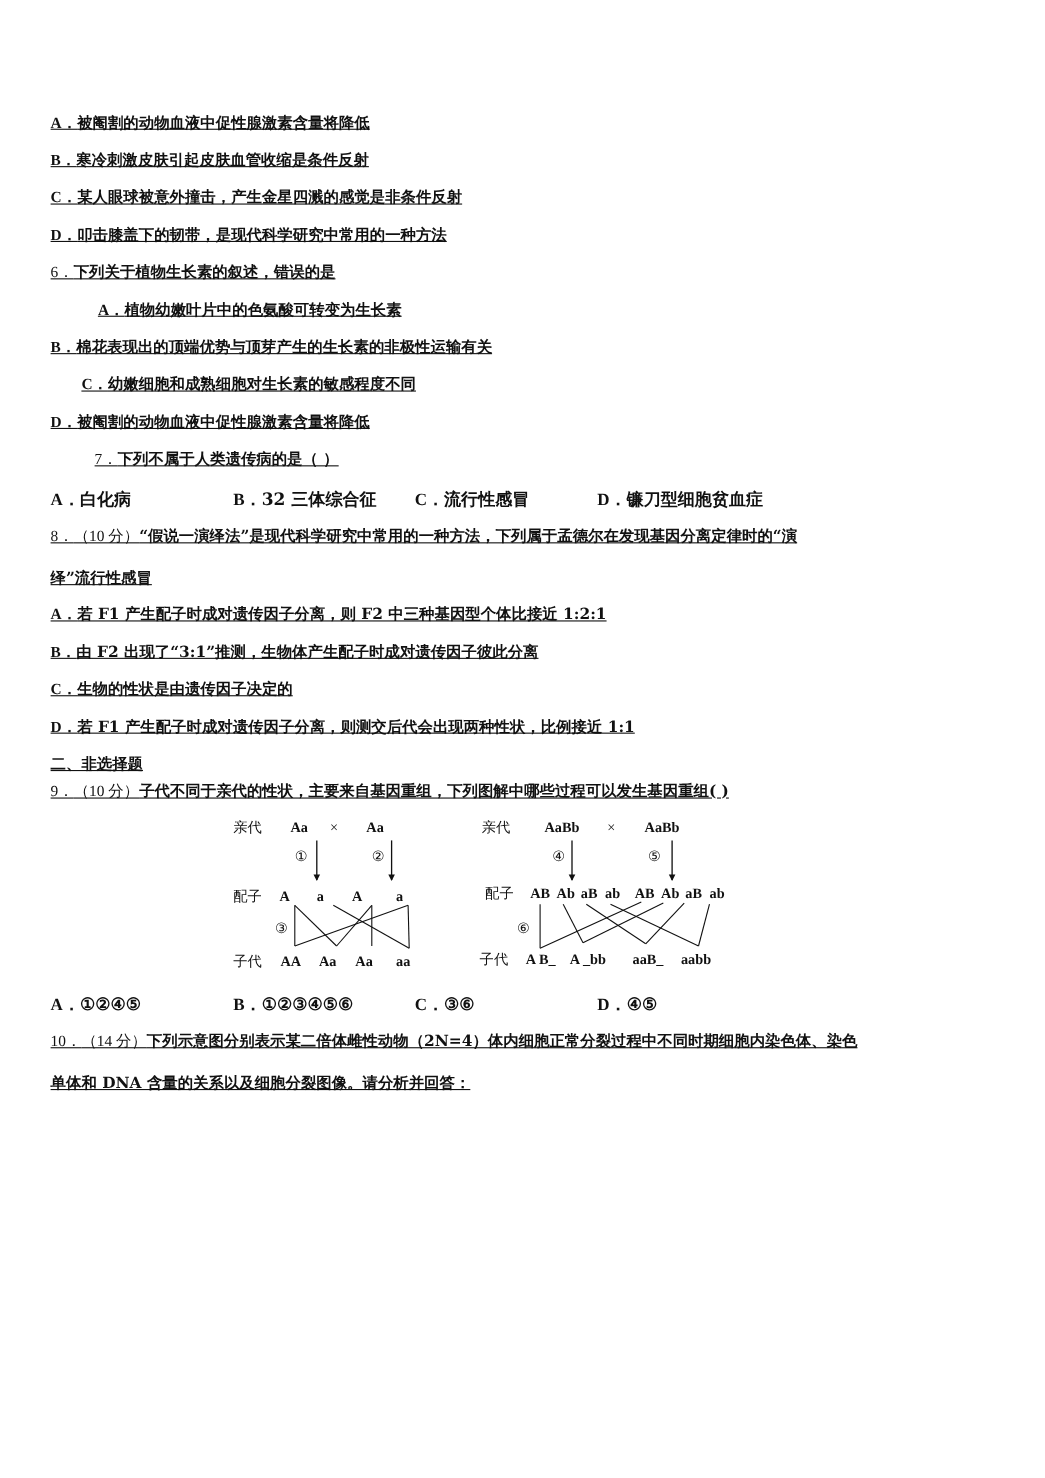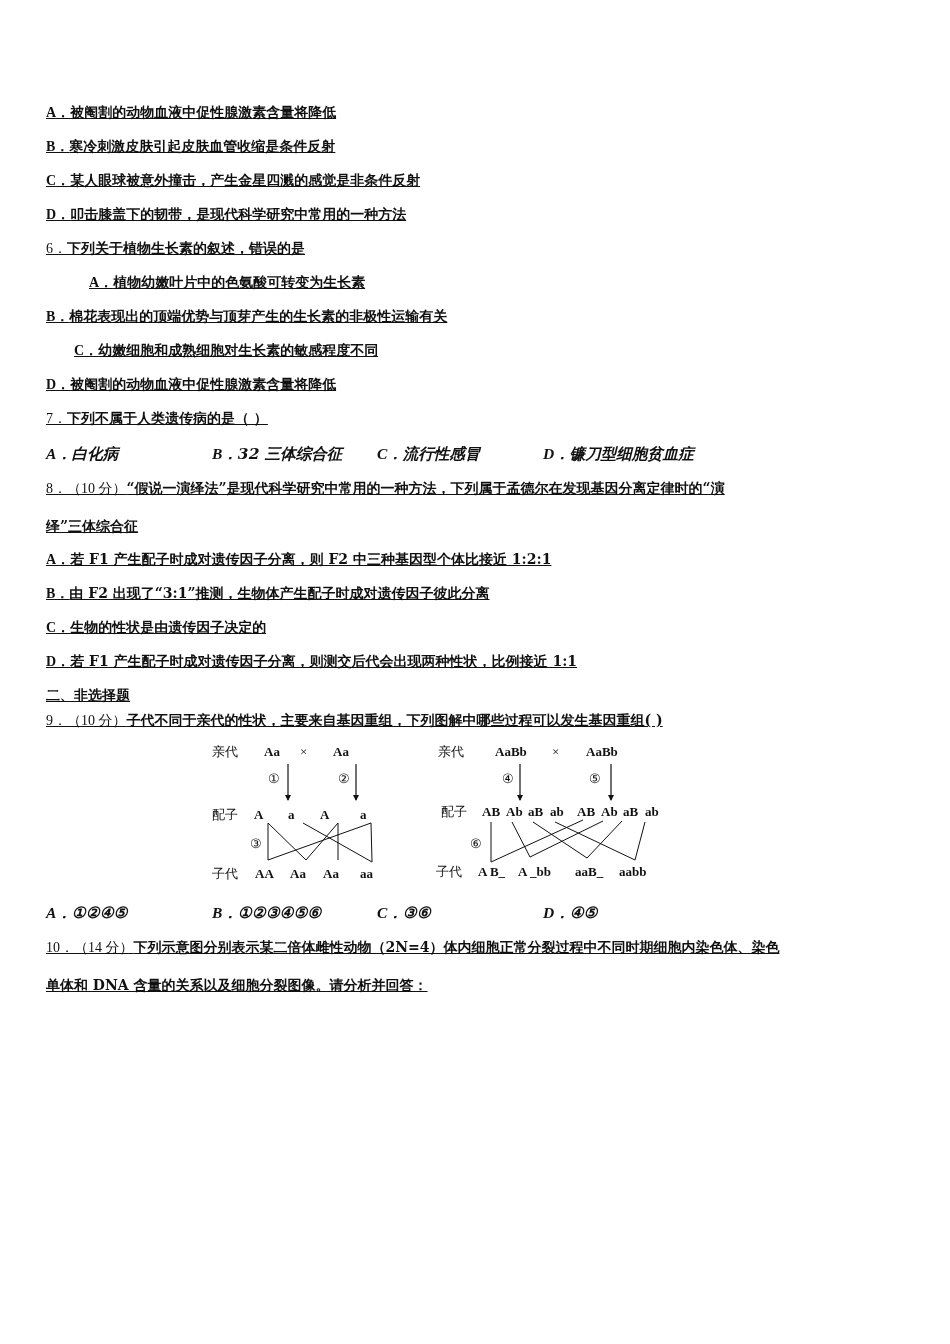--- a/index.html
+++ b/index.html
@@ -2,21 +2,21 @@
 <html><head>
 <meta charset="utf-8">
 <style>
   html, body { margin: 0; padding: 0; background: #ffffff; }
   body { width: 950px; height: 1344px; position: relative; overflow: hidden;
          font-family: "DejaVu Serif", "Liberation Serif", serif; color: #111; }
   .line { position: absolute; left: 46px; font-size: 14px; line-height: 20px; white-space: nowrap; text-decoration: underline; }
   .opt-label { font-weight: bold; font-family: "Liberation Serif", serif; }
   .qnum { font-family: "Liberation Serif", serif; font-weight: normal; }
   .b { font-weight: bold; }
-  .cell { position: absolute; font-size: 15.5px; white-space: nowrap; font-style: italic; }
+  .cell { position: absolute; font-size: 15.5px; white-space: nowrap; }
   .diagram { position: absolute; left: 0; top: 0; width: 950px; height: 1344px; pointer-events: none; }
   .diagram text { font-family: "Liberation Serif", serif; font-size: 13px; fill: #111; }
   .diagram .cn { font-family: "DejaVu Sans", sans-serif; font-size: 13px; }
   .diagram .bold { font-weight: bold; }
 </style>
 </head>
 <body>
 
 <div class="line" style="top:102px;">
   <span class="opt-label">A．</span><span class="b">被阉割的动物血液中促性腺激素含量将降低</span>
@@ -40,41 +40,41 @@
 <div class="line" style="top:306px;">
   <span class="opt-label">B．</span><span class="b">棉花表现出的顶端优势与顶芽产生的生长素的非极性运输有关</span>
 </div>
 <div class="line" style="top:340px;margin-left:28px;">
   <span class="opt-label">C．</span><span class="b">幼嫩细胞和成熟细胞对生长素的敏感程度不同</span>
 </div>
 <div class="line" style="top:374px;">
   <span class="opt-label">D．</span><span class="b">被阉割的动物血液中促性腺激素含量将降低</span>
 </div>
 
-<div class="line" style="top:408px;">
+<div class="line" style="top:408px;margin-left:40px;">
   <span class="qnum">7．</span><span class="b">下列不属于人类遗传病的是（    ）</span>
 </div>
 <div class="cell" style="left:46px; top:444px;">
   <span class="opt-label">A．</span><span class="b">白化病</span>
 </div>
 <div class="cell" style="left:212px; top:444px;">
   <span class="opt-label">B．</span><span class="b">32 三体综合征</span>
 </div>
 <div class="cell" style="left:377px; top:444px;">
   <span class="opt-label">C．</span><span class="b">流行性感冒</span>
 </div>
 <div class="cell" style="left:543px; top:444px;">
   <span class="opt-label">D．</span><span class="b">镰刀型细胞贫血症</span>
 </div>
 
 <div class="line" style="top:478px;">
   <span class="qnum">8．</span><span class="qnum">（10 分）</span><span class="b">“假说一演绎法”是现代科学研究中常用的一种方法，下列属于孟德尔在发现基因分离定律时的“演</span>
 </div>
 <div class="line" style="top:516px;">
-  <span class="b">绎”三体综合征</span>
+  <span class="b">绎”流行性感冒</span>
 </div>
 <div class="line" style="top:549px;">
   <span class="opt-label">A．</span><span class="b">若 F1 产生配子时成对遗传因子分离，则 F2 中三种基因型个体比接近 1:2:1</span>
 </div>
 <div class="line" style="top:583px;">
   <span class="opt-label">B．</span><span class="b">由 F2 出现了“3:1”推测，生物体产生配子时成对遗传因子彼此分离</span>
 </div>
 <div class="line" style="top:617px;">
   <span class="opt-label">C．</span><span class="b">生物的性状是由遗传因子决定的</span>
 </div>

